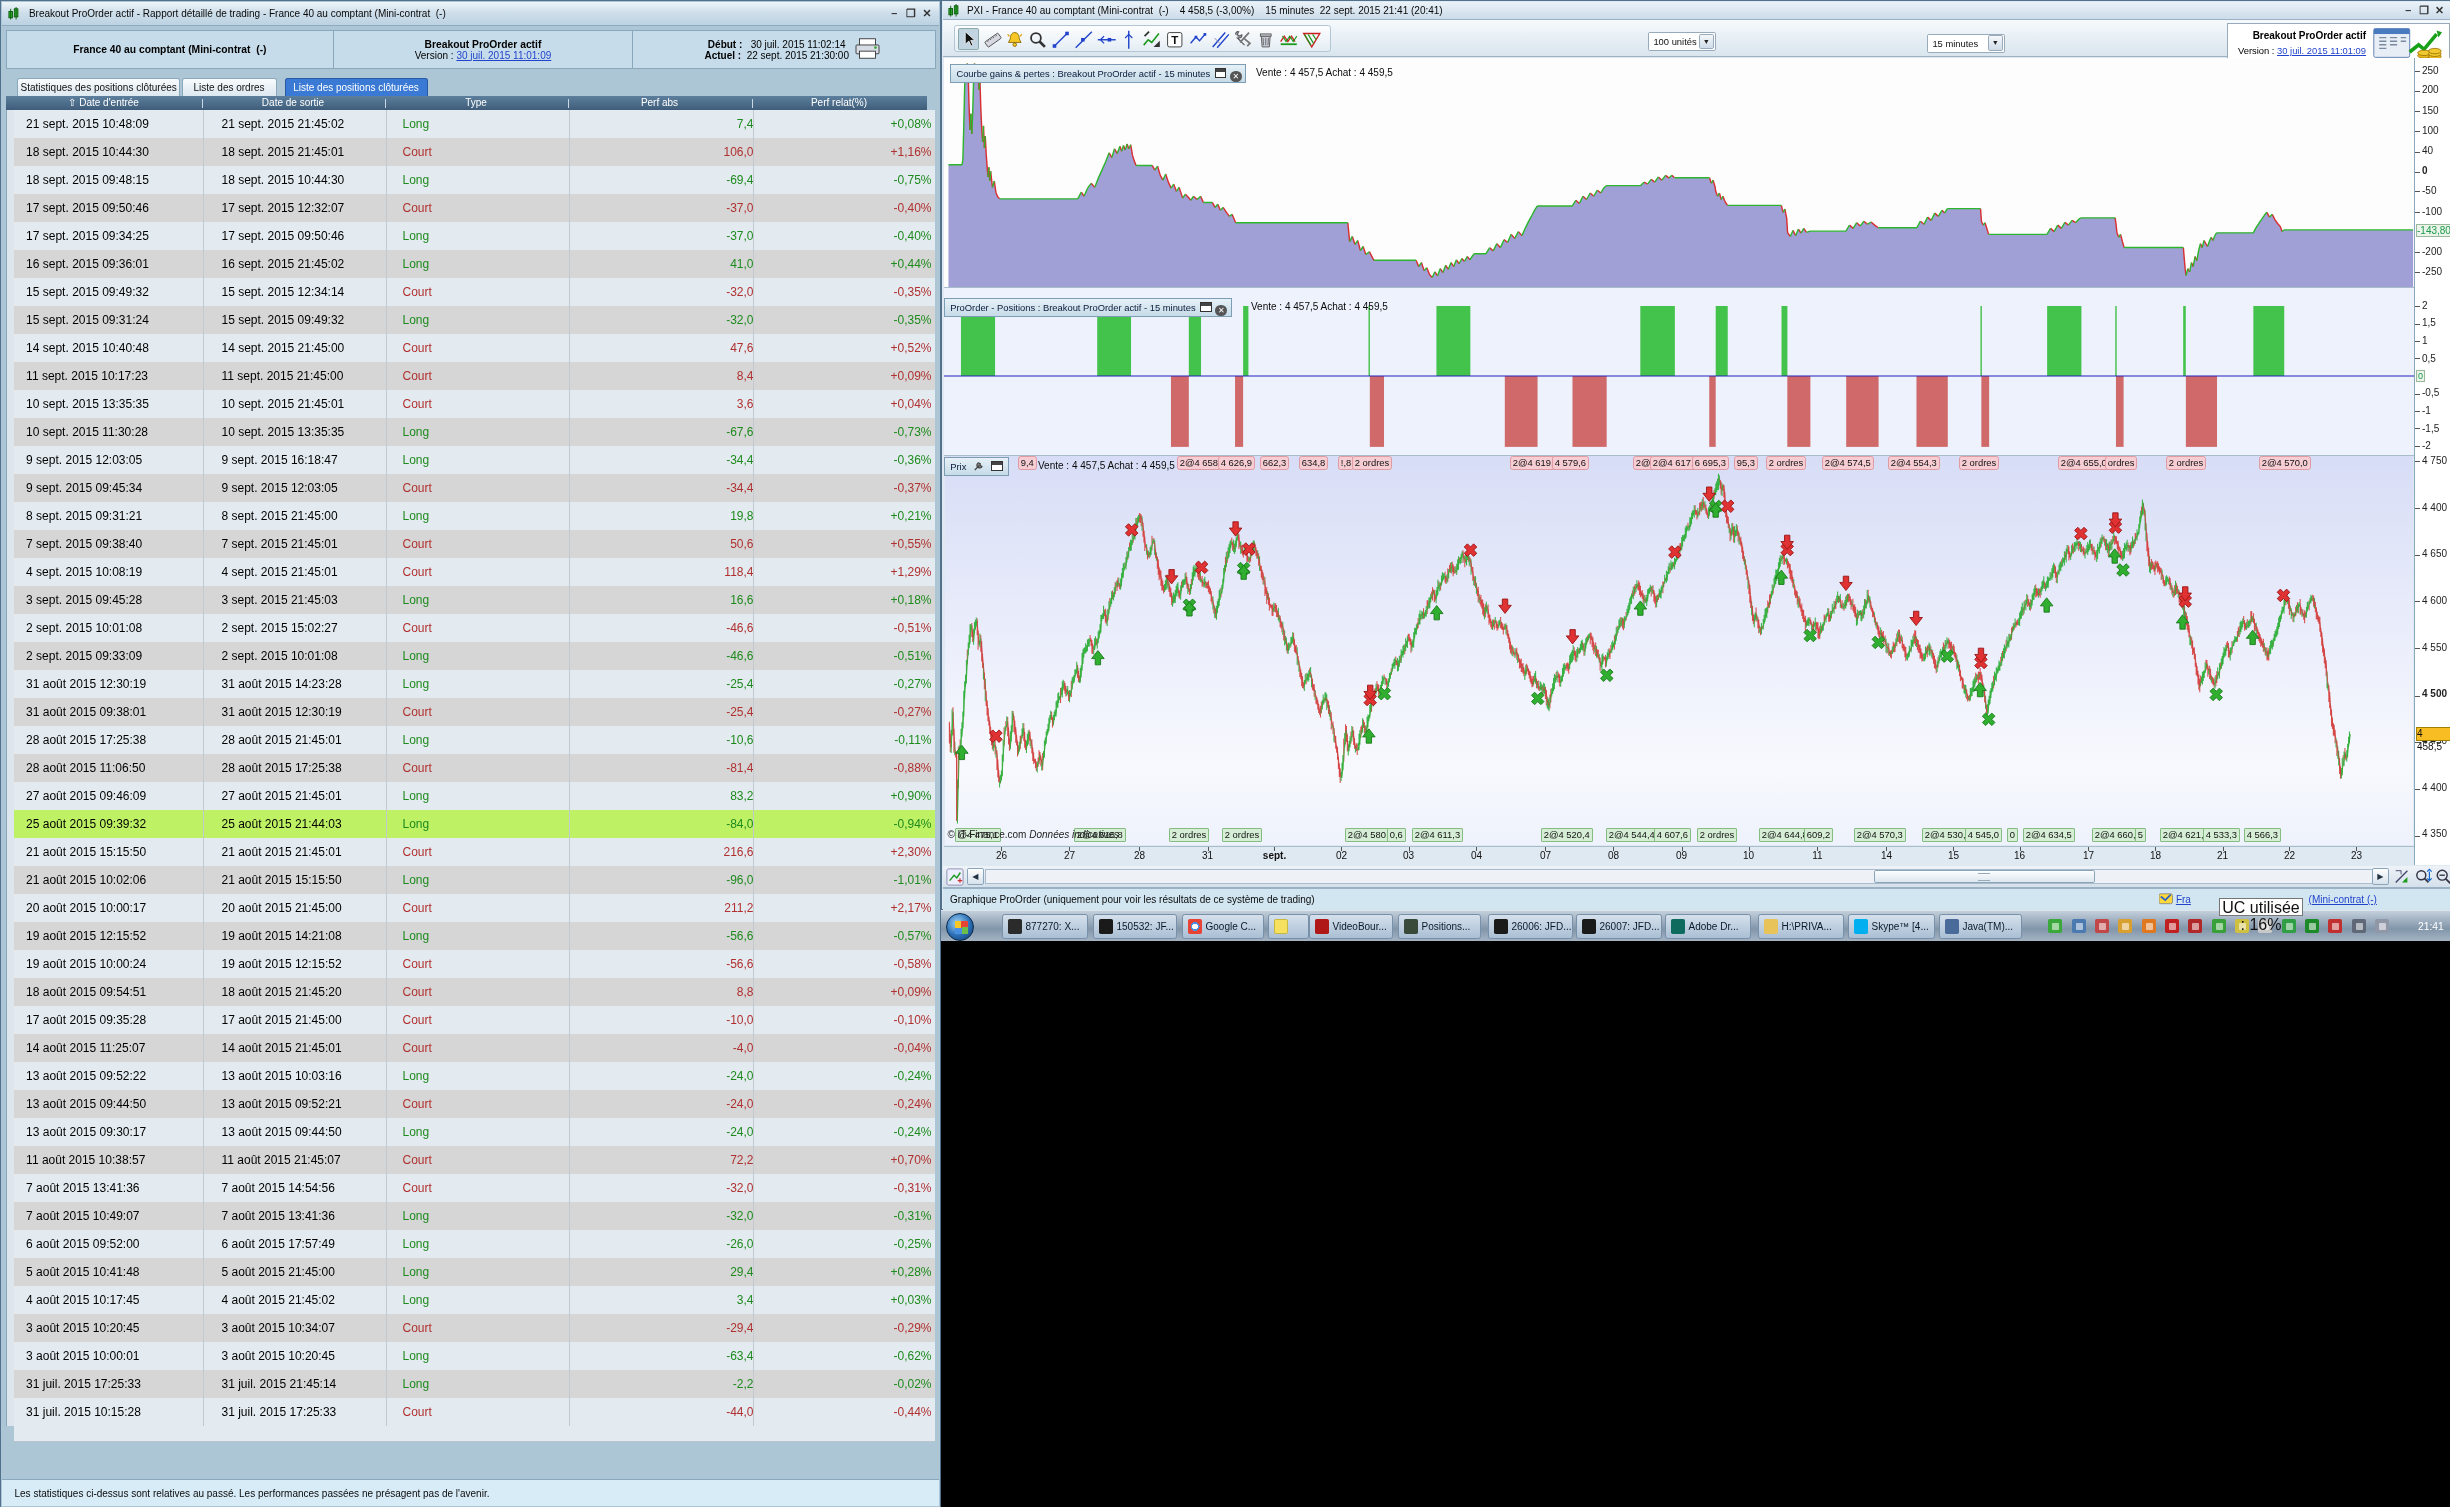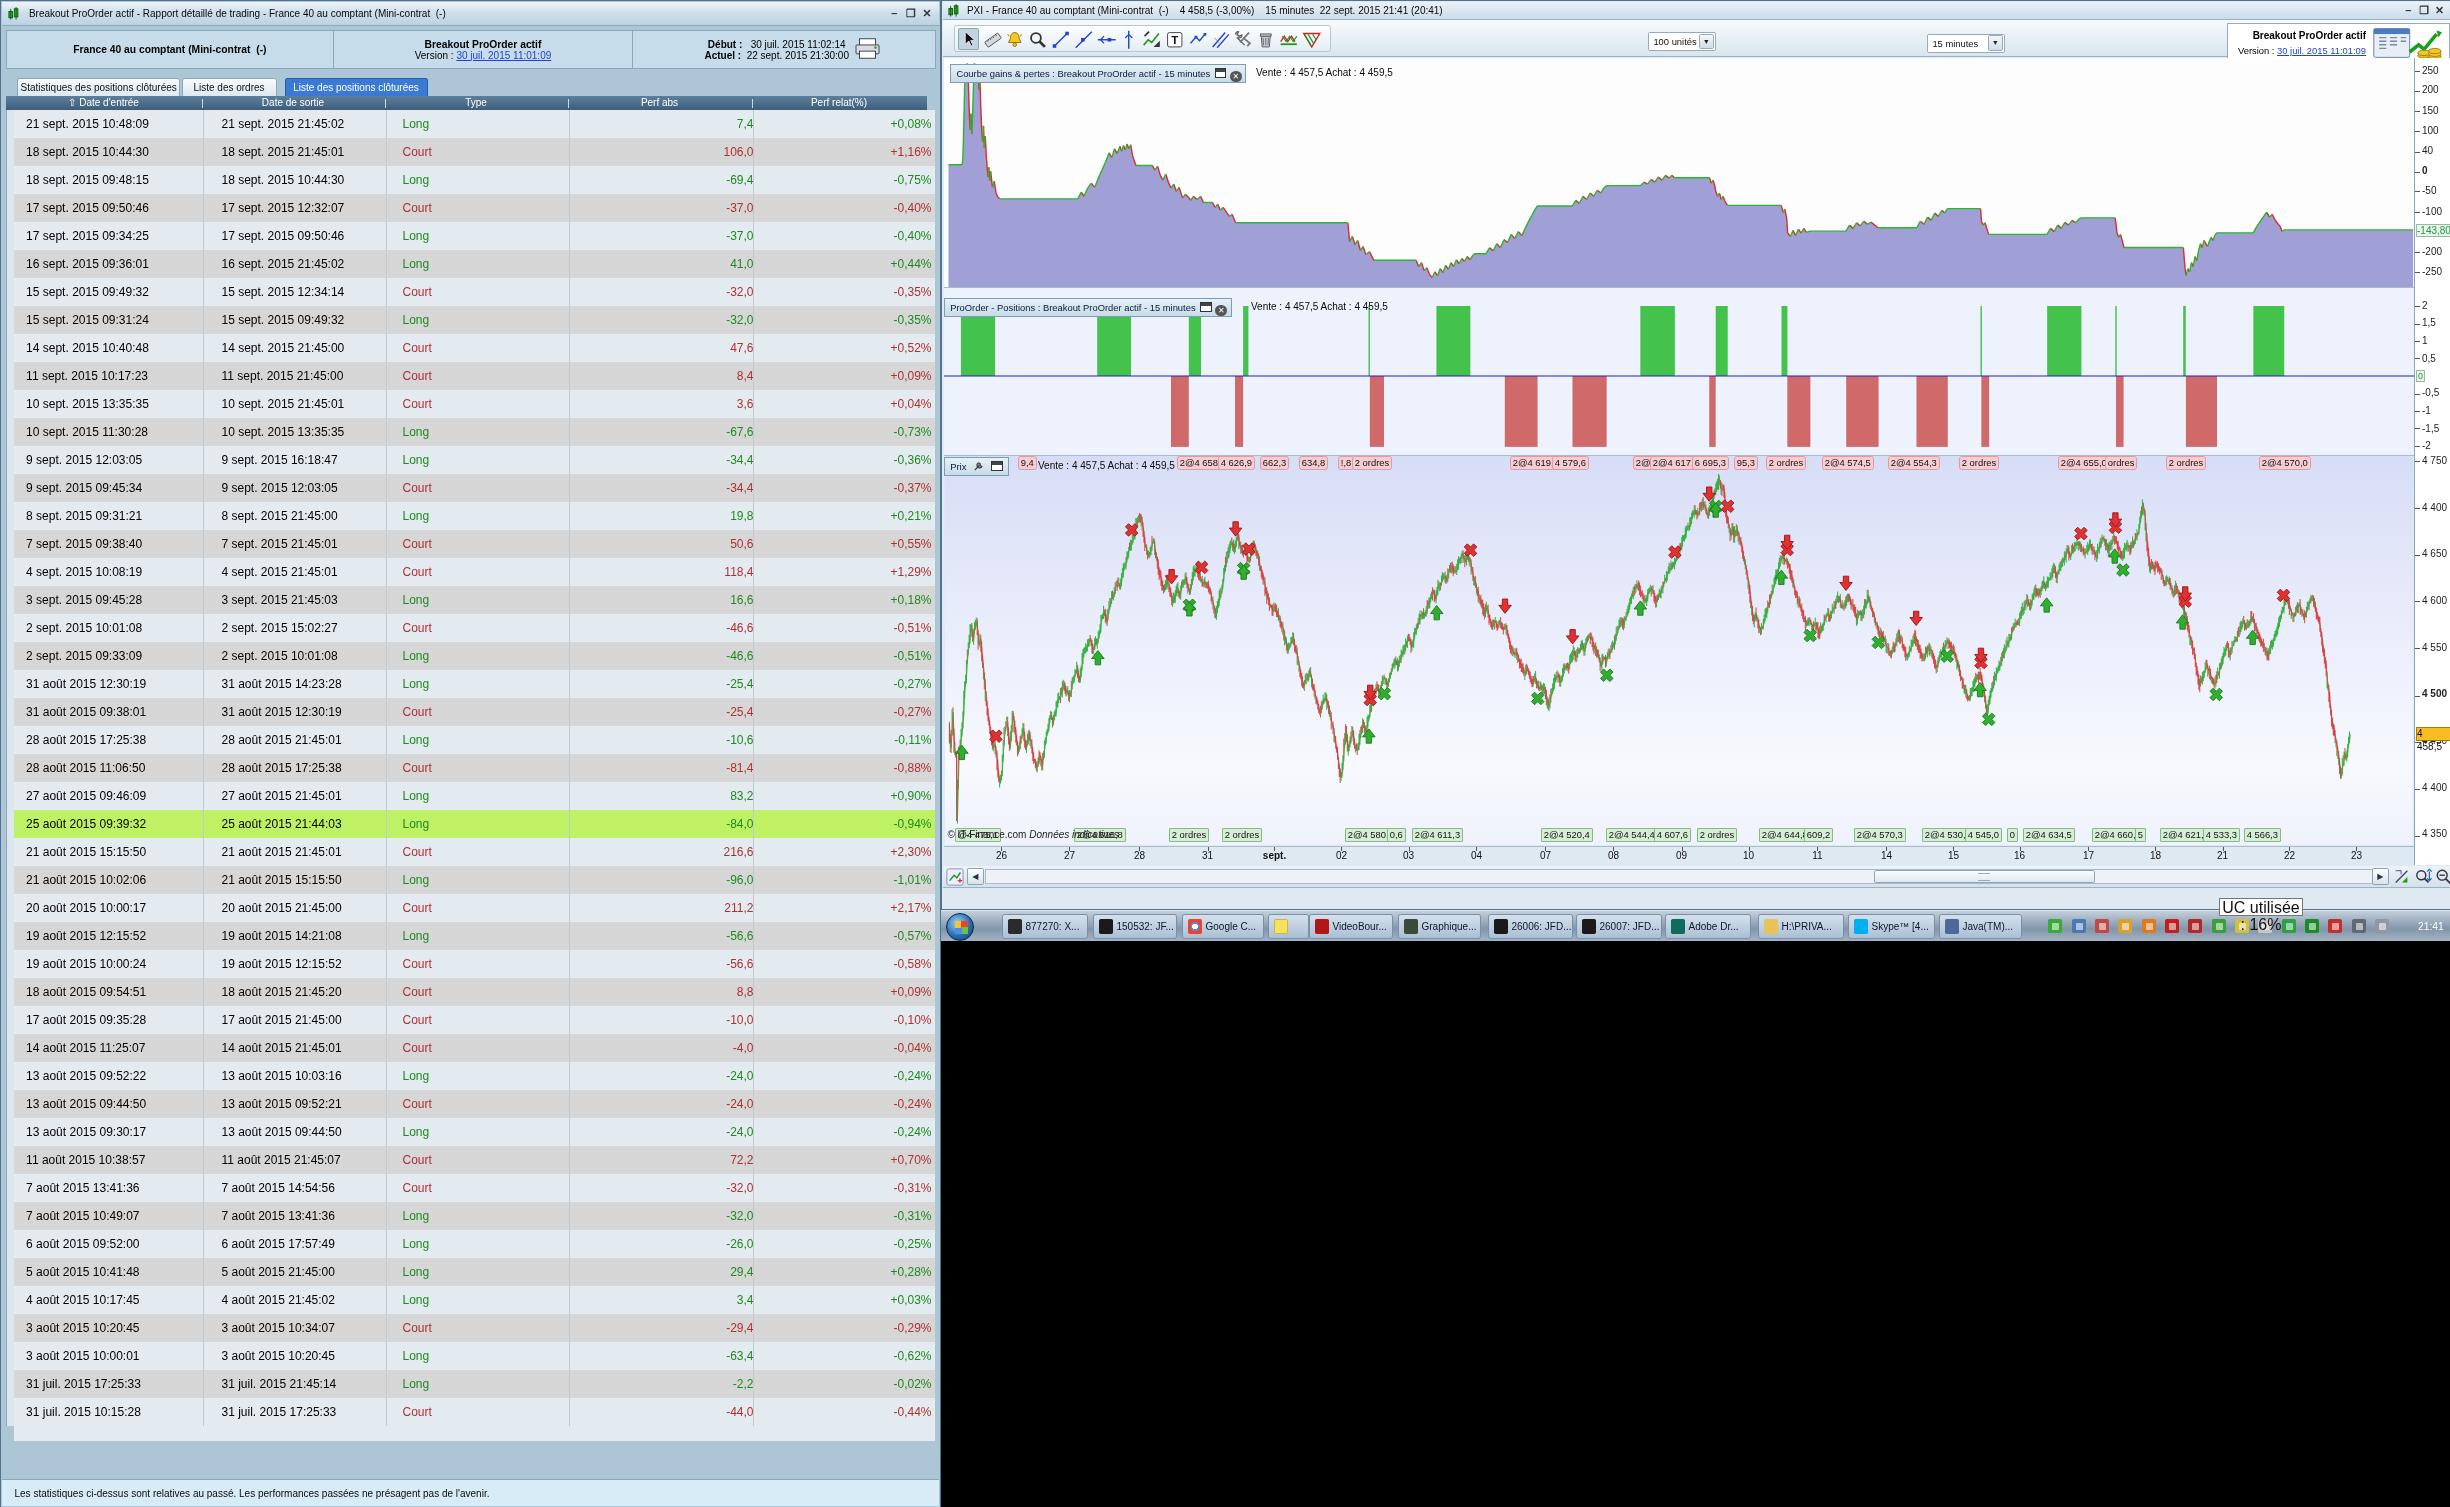--- a/index.html
+++ b/index.html
@@ -987,32 +987,39 @@
         <path d="M11.5,11.5 L16,16" stroke="#334" stroke-width="2"></path>
         <path d="M17,4 v10 m-2.5,-2.5 l2.5,2.5 2.5,-2.5 m-5,-7.5 l2.5,-2.5 2.5,2.5" stroke="#16c" stroke-width="1.3" fill="none"></path>
       </svg>
    <svg style="position:absolute;left:1492px;top:1.8px" width="18" height="18" viewBox="0 0 20 20">
         <circle cx="8" cy="8" r="5.5" fill="none" stroke="#334" stroke-width="1.6"></circle>
         <path d="M12,12 L17,17" stroke="#334" stroke-width="2"></path>
         <path d="M5,8 h6" stroke="#334" stroke-width="1.5"></path>
       </svg>
 
  </div>
+ <div id="rstatus"><span style="margin-left:7.2px">Graphique ProOrder (uniquement pour voir les résultats de ce système de trading)</span>
+   <span style="position:absolute;right:260px;top:0"><svg width="14.4" height="12.6" style="vertical-align:-1.8px" viewBox="0 0 16 14">
+          <rect x="0" y="2" width="15" height="11" rx="2" fill="#ffd83a" stroke="#888"></rect>
+          <path d="M2,5 l5,4 6,-6" stroke="#2a62c8" stroke-width="2" fill="none"></path>
+        </svg> <a class="lk">Fra</a></span>
+   <span style="position:absolute;right:74px;top:0"><a class="lk">(Mini-contrat (-)</a></span>
+ </div>
 </div>
 
 <div id="taskbar">
  <div id="orb">
       <div id="orbflag"></div>
     </div>
 <div class="tbtn" style="left:61px;width:86px"><span class="tbi" style="background:#2b2b2b"></span><span class="tbl">877270: X...</span></div>
 <div class="tbtn" style="left:152px;width:84px"><span class="tbi" style="background:#1a1a1a"></span><span class="tbl">150532: JF...</span></div>
 <div class="tbtn" style="left:241px;width:82px"><span class="tbi" style="background:radial-gradient(circle at 50% 50%, #fff 0 2.7px, #4a90e2 2.7px 4.5px, #e84436 4.5px)"></span><span class="tbl">Google C...</span></div>
 <div class="tbtn" style="left:327px;width:41px"><span class="tbi" style="background:#f5e060;border:0.9px solid #c8b840"></span></div>
 <div class="tbtn" style="left:368px;width:84px"><span class="tbi" style="background:#b01818"></span><span class="tbl">VideoBour...</span></div>
-<div class="tbtn" style="left:457px;width:83px"><span class="tbi" style="background:#3a4a3a"></span><span class="tbl">Graphique...</span></div>
+<div class="tbtn" style="left:457px;width:83px"><span class="tbi" style="background:#3a4a3a"></span><span class="tbl">Positions...</span></div>
 <div class="tbtn" style="left:547px;width:85px"><span class="tbi" style="background:#1a1a1a"></span><span class="tbl">26006: JFD...</span></div>
 <div class="tbtn" style="left:635px;width:86px"><span class="tbi" style="background:#1a1a1a"></span><span class="tbl">26007: JFD...</span></div>
 <div class="tbtn" style="left:724px;width:86px"><span class="tbi" style="background:#0f6b5e"></span><span class="tbl">Adobe Dr...</span></div>
 <div class="tbtn" style="left:817px;width:86px"><span class="tbi" style="background:#e8c35a"></span><span class="tbl">H:\PRIVA...</span></div>
 <div class="tbtn" style="left:907px;width:87px"><span class="tbi" style="background:#00aff0"></span><span class="tbl">Skype™ [4...</span></div>
 <div class="tbtn" style="left:998px;width:83px"><span class="tbi" style="background:#4a6a9a"></span><span class="tbl">Java(TM)...</span></div>
 <div class="tri" style="left:1107px;background:#3aa83a">
       <span style="position:absolute;left:3.6px;top:3.6px;width:7.2px;height:7.2px;background:rgba(255,255,255,.55);border-radius:0.9px"></span>
     </div>
 <div class="tri" style="left:1131px;background:#4a7ab0">

